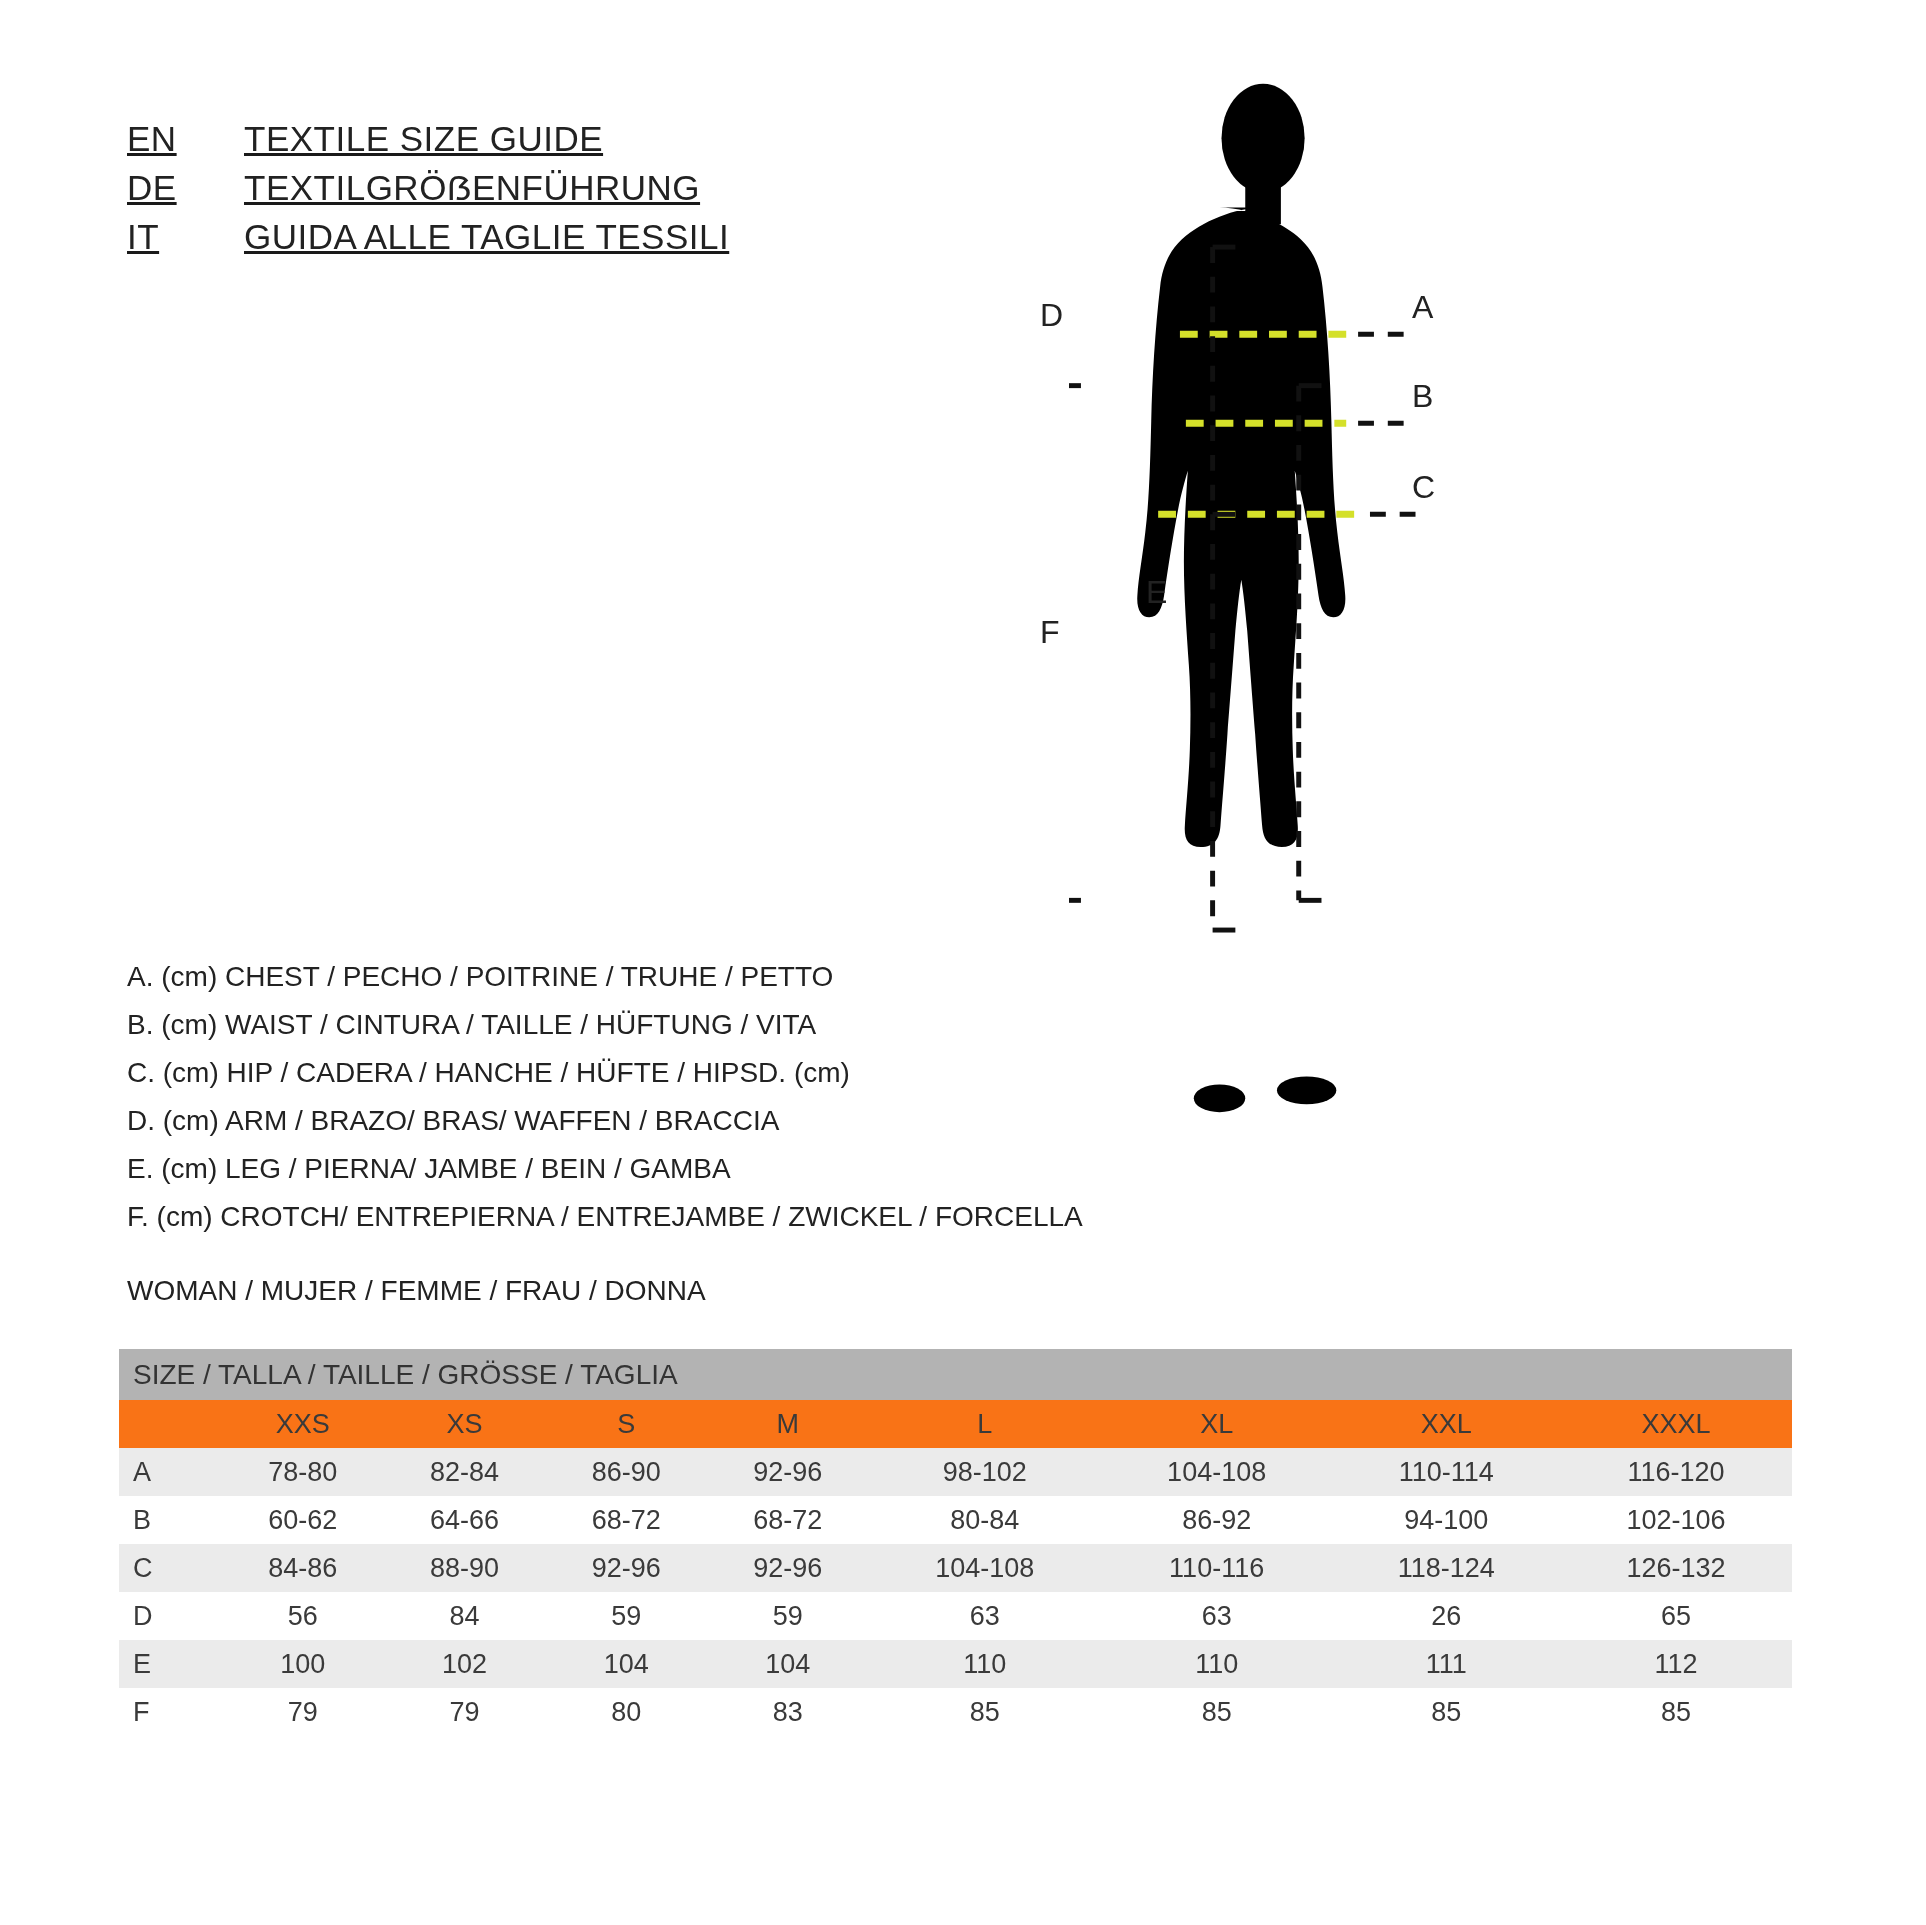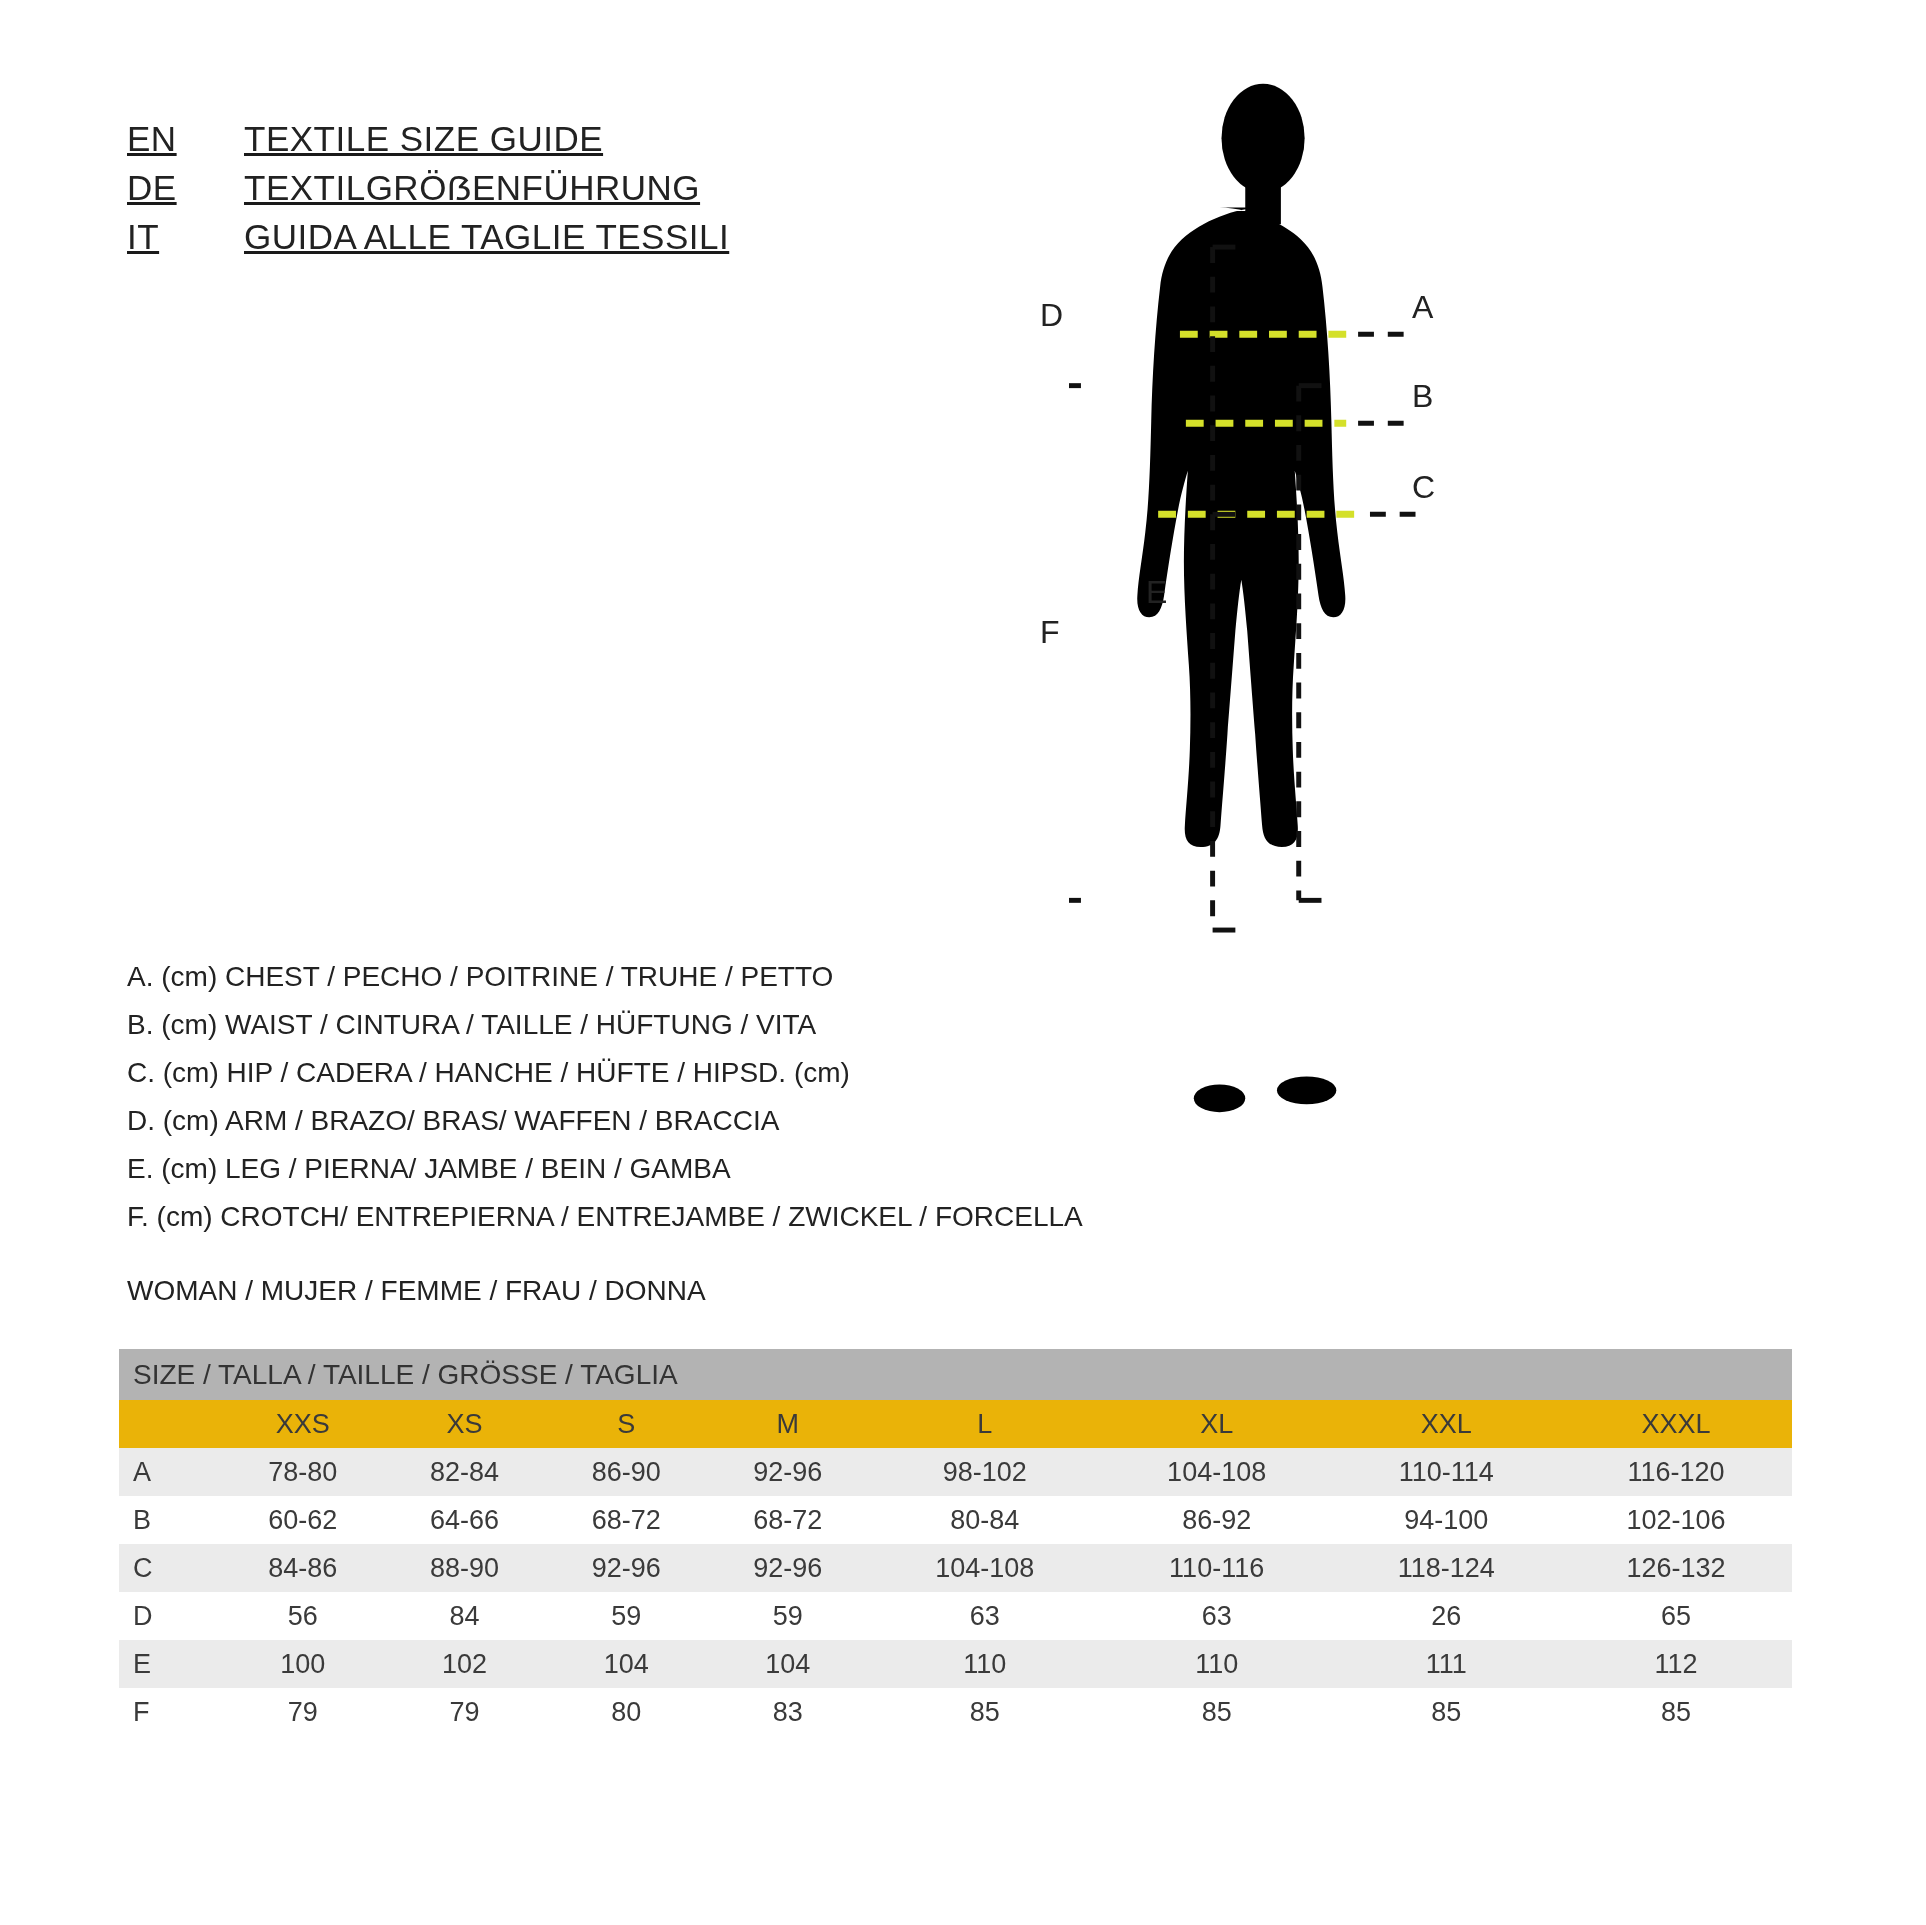--- a/index.html
+++ b/index.html
@@ -93,21 +93,21 @@
     padding-left: 14px;
     color: #3a3a3a;
   }
   #size-table tr.band-shade td {
     background: #ebebeb;
   }
   #size-table tr.band-plain td {
     background: #ffffff;
   }
   #size-table tr.header-row td {
-    background: #eab308;
+    background: #f97316;
     color: #3a3a3a;
   }
 
   
   #figure-area {
     position: absolute;
     left: 1069px;
     top: 59px;
     width: 792px;
     height: 1168px;

